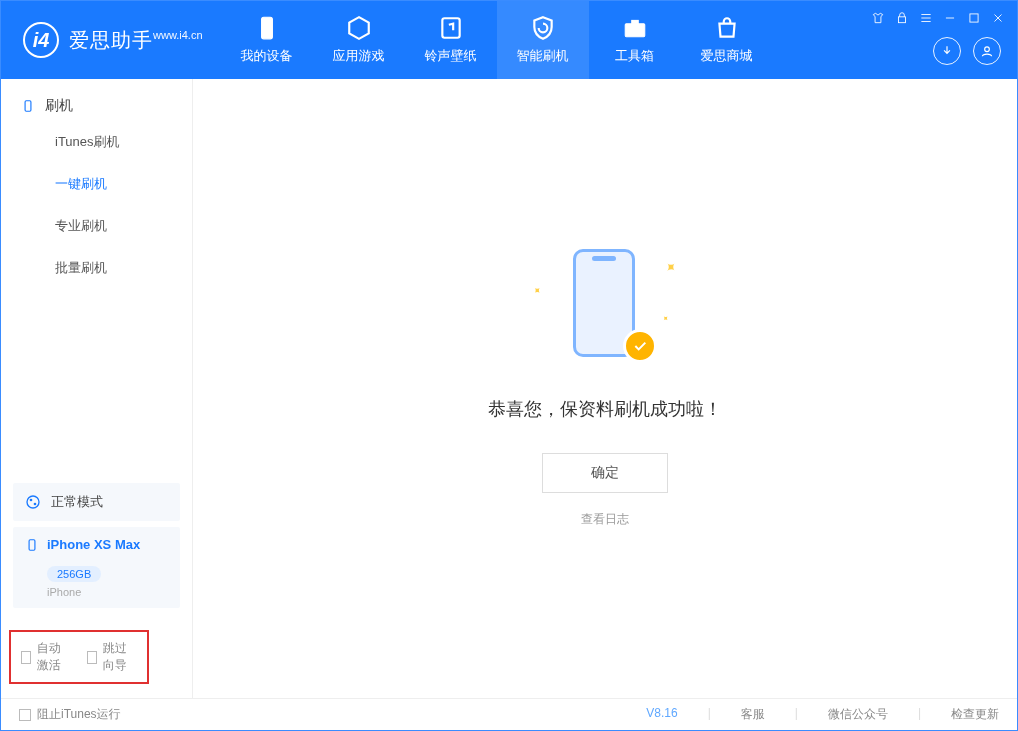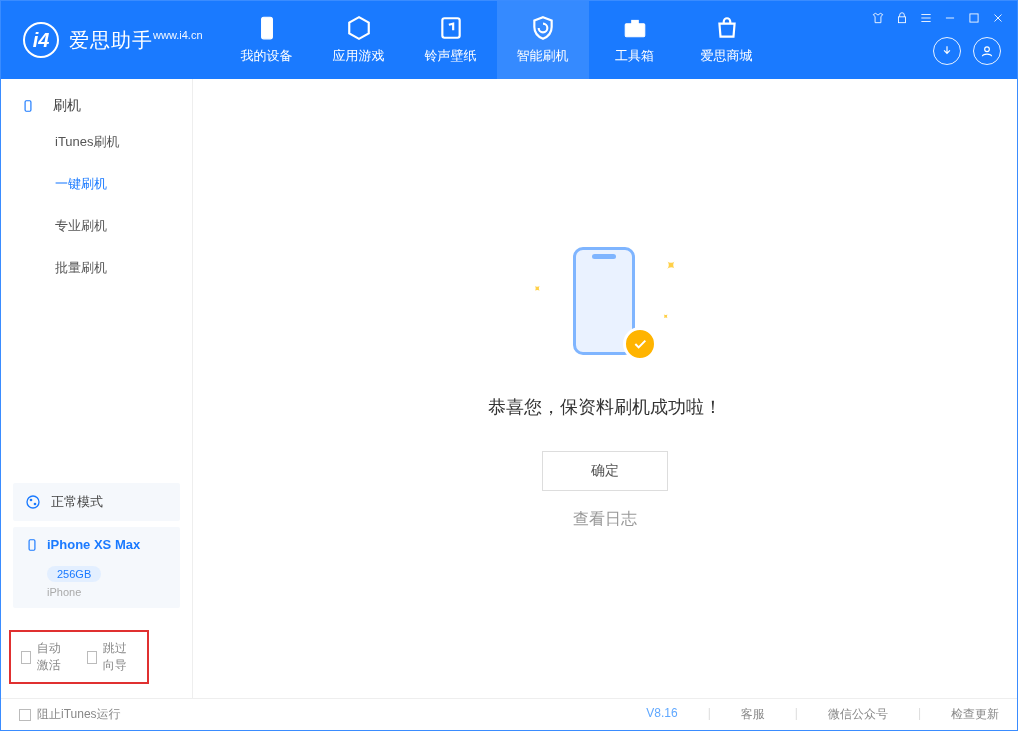--- a/index.html
+++ b/index.html
@@ -22,21 +22,21 @@
 .header-right { position: absolute; right: 12px; top: 10px; display: flex; gap: 10px; align-items: center; }
 .header-right svg { width: 14px; height: 14px; stroke: #fff; fill: none; cursor: pointer; stroke-width: 1.5; }
 .header-circles { position: absolute; right: 16px; bottom: 14px; display: flex; gap: 12px; }
 .hc { width: 28px; height: 28px; border: 1.5px solid rgba(255,255,255,0.9); border-radius: 50%; display: flex; align-items: center; justify-content: center; cursor: pointer; }
 .hc svg { width: 14px; height: 14px; stroke: #fff; fill: none; stroke-width: 2; }
 
 
 .body { display: flex; height: 619px; }
 .sidebar { width: 192px; border-right: 1px solid #eee; display: flex; flex-direction: column; }
 .side-section { padding: 18px 0 0 0; }
-.side-head { display: flex; align-items: center; gap: 18px; padding: 0 20px 6px 20px; color: #444; font-size: 14px; }
+.side-head { display: flex; align-items: center; gap: 10px; padding: 0 20px 6px 20px; color: #444; font-size: 14px; }
 .side-head svg { width: 14px; height: 14px; }
 .side-items { }
 .side-item { padding: 12px 0 12px 54px; font-size: 13px; color: #555; cursor: pointer; }
 .side-item.active { color: #1a7aff; }
 
 .device-panel { margin-top: auto; }
 .mode-box { margin: 8px 12px 0 12px; background: #f5f8fc; padding: 10px 12px; display: flex; align-items: center; gap: 10px; font-size: 13px; color: #444; border-radius: 2px; }
 .mode-box svg { width: 16px; height: 16px; }
 .device-box { margin: 6px 12px 0 12px; background: #f5f8fc; padding: 10px 12px; border-radius: 2px; }
 .device-row { display: flex; align-items: center; gap: 8px; color: #1a7aff; font-weight: 600; font-size: 13px; }
@@ -55,21 +55,21 @@
 .phone::after { content: ""; position: absolute; top: 4px; left: 50%; transform: translateX(-50%); width: 24px; height: 5px; background: #7fb5ff; border-radius: 3px; }
 .check-badge { position: absolute; right: 18px; bottom: 6px; width: 34px; height: 34px; background: #ffb400; border-radius: 50%; display: flex; align-items: center; justify-content: center; border: 3px solid #fff; }
 .check-badge svg { width: 16px; height: 16px; stroke: #fff; stroke-width: 3; fill: none; }
 .spark { position: absolute; color: #ffd048; font-size: 14px; transform: rotate(45deg); }
 .s1 { left: -2px; top: 36px; font-size: 10px; }
 .s2 { right: -2px; top: 10px; }
 .s3 { right: 6px; bottom: 46px; font-size: 8px; }
 
 .msg { font-size: 18px; color: #333; margin-bottom: 32px; }
 .ok-btn { border: 1px solid #ddd; background: #fff; padding: 10px 48px; font-size: 14px; color: #555; cursor: pointer; margin-bottom: 18px; }
-.log-link { color: #999; font-size: 16px; cursor: pointer; text-decoration: underline; text-decoration-color: transparent; }
+.log-link { color: #999; font-size: 12px; cursor: pointer; text-decoration: underline; text-decoration-color: transparent; }
 
 
 .footer { height: 32px; border-top: 1px solid #eee; display: flex; align-items: center; padding: 0 18px; font-size: 12px; color: #888; }
 .footer .chk-box { width: 12px; height: 12px; }
 .footer-right { margin-left: auto; display: flex; gap: 30px; }
 .footer-right .sep { color: #ddd; }
 .ver { color: #60a8ff; }
 .flink { cursor: pointer; }
 </style>
 </head>

